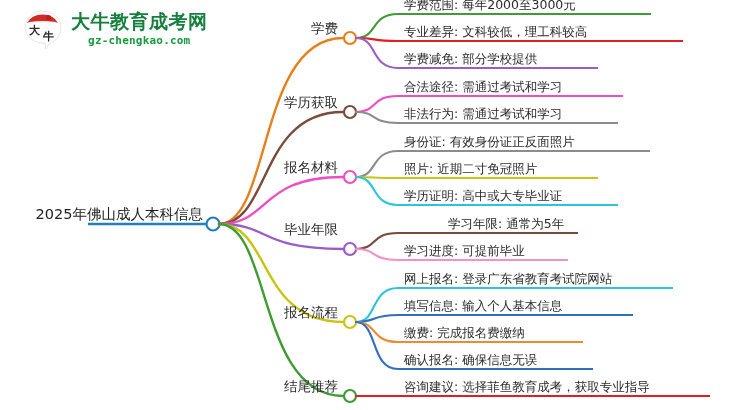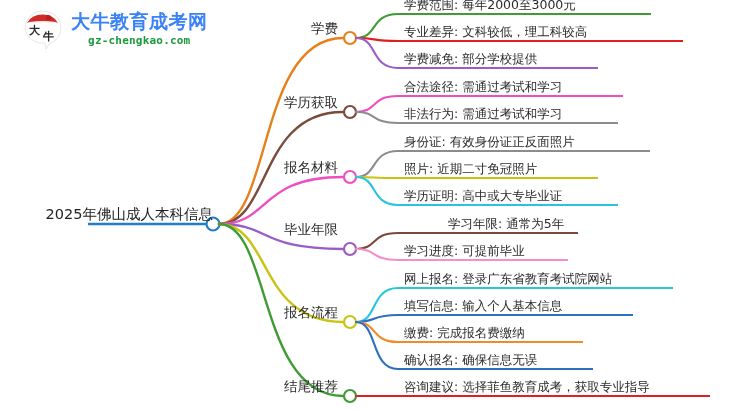--- a/index.html
+++ b/index.html
@@ -10,21 +10,21 @@
     overflow:hidden;
     position:relative;
   }
   #stage{position:absolute;left:0;top:0;width:750px;height:410px;}
   svg.wires{position:absolute;left:0;top:0;width:750px;height:410px;}
 
   
   .logo{position:absolute;left:22px;top:8px;display:flex;align-items:center;gap:7px;}
   .logo-mark{position:relative;width:42px;height:42px;flex:0 0 42px;}
   .logo-text{display:flex;flex-direction:column;justify-content:center;line-height:1;}
-  .logo-title{font-size:19px;font-weight:bold;color:#3b82f6;letter-spacing:.5px;
+  .logo-title{font-size:19px;font-weight:bold;color:#15803d;letter-spacing:.5px;
               font-family:"DejaVu Sans","Liberation Sans",sans-serif;}
   .logo-sub{font-size:11px;font-weight:bold;color:#1a9a3c;margin-top:4px;letter-spacing:.2px;
             font-family:"DejaVu Sans Mono","Liberation Mono",monospace;text-align:center;}
 
   
   .node-label{
     position:absolute;
     font-size:13px;
     color:#2b2b2b;
     white-space:nowrap;
@@ -103,21 +103,21 @@
       <line x1="398" y1="342" x2="583" y2="342" stroke="#f08a2a" stroke-width="2.1"></line>
       <path d="M 356 322 C 378 322 370 369 398 369" fill="none" stroke="#2f6fbf" stroke-width="2.1" stroke-linecap="round"></path>
       <line x1="398" y1="369" x2="593" y2="369" stroke="#2f6fbf" stroke-width="2.1"></line>
       <path d="M 219 224 C 271 224 258 396 343 396" fill="none" stroke="#3f9c35" stroke-width="2.4" stroke-linecap="round"></path>
       <circle cx="350" cy="396" r="6" fill="#ffffff" stroke="#3f9c35" stroke-width="2.2"></circle>
       <path d="M 356 396 C 378 396 370 396 398 396" fill="none" stroke="#e02020" stroke-width="2.1" stroke-linecap="round"></path>
       <line x1="398" y1="396" x2="710" y2="396" stroke="#e02020" stroke-width="2.1"></line>
     </svg>
 
   <div id="labels">
-      <div class="node-label root-label" style="left: 213px; top: 221px; transform: translate(-100%, -100%);">2025年佛山成人本科信息</div>
+      <div class="node-label root-label" style="left: 203px; top: 221px; transform: translate(-100%, -100%);">2025年佛山成人本科信息</div>
       <div class="node-label branch-label" style="left: 338px; top: 35px; transform: translate(-100%, -100%);">学费</div>
       <div class="node-label leaf-label" style="left: 404px; top: 11px; transform: translate(0px, -100%);">学费范围: 每年2000至3000元</div>
       <div class="node-label leaf-label" style="left: 404px; top: 38px; transform: translate(0px, -100%);">专业差异: 文科较低，理工科较高</div>
       <div class="node-label leaf-label" style="left: 404px; top: 65px; transform: translate(0px, -100%);">学费减免: 部分学校提供</div>
       <div class="node-label branch-label" style="left: 338px; top: 109px; transform: translate(-100%, -100%);">学历获取</div>
       <div class="node-label leaf-label" style="left: 404px; top: 93px; transform: translate(0px, -100%);">合法途径: 需通过考试和学习</div>
       <div class="node-label leaf-label" style="left: 404px; top: 120px; transform: translate(0px, -100%);">非法行为: 需通过考试和学习</div>
       <div class="node-label branch-label" style="left: 338px; top: 174px; transform: translate(-100%, -100%);">报名材料</div>
       <div class="node-label leaf-label" style="left: 404px; top: 148px; transform: translate(0px, -100%);">身份证: 有效身份证正反面照片</div>
       <div class="node-label leaf-label" style="left: 404px; top: 175px; transform: translate(0px, -100%);">照片: 近期二寸免冠照片</div>

